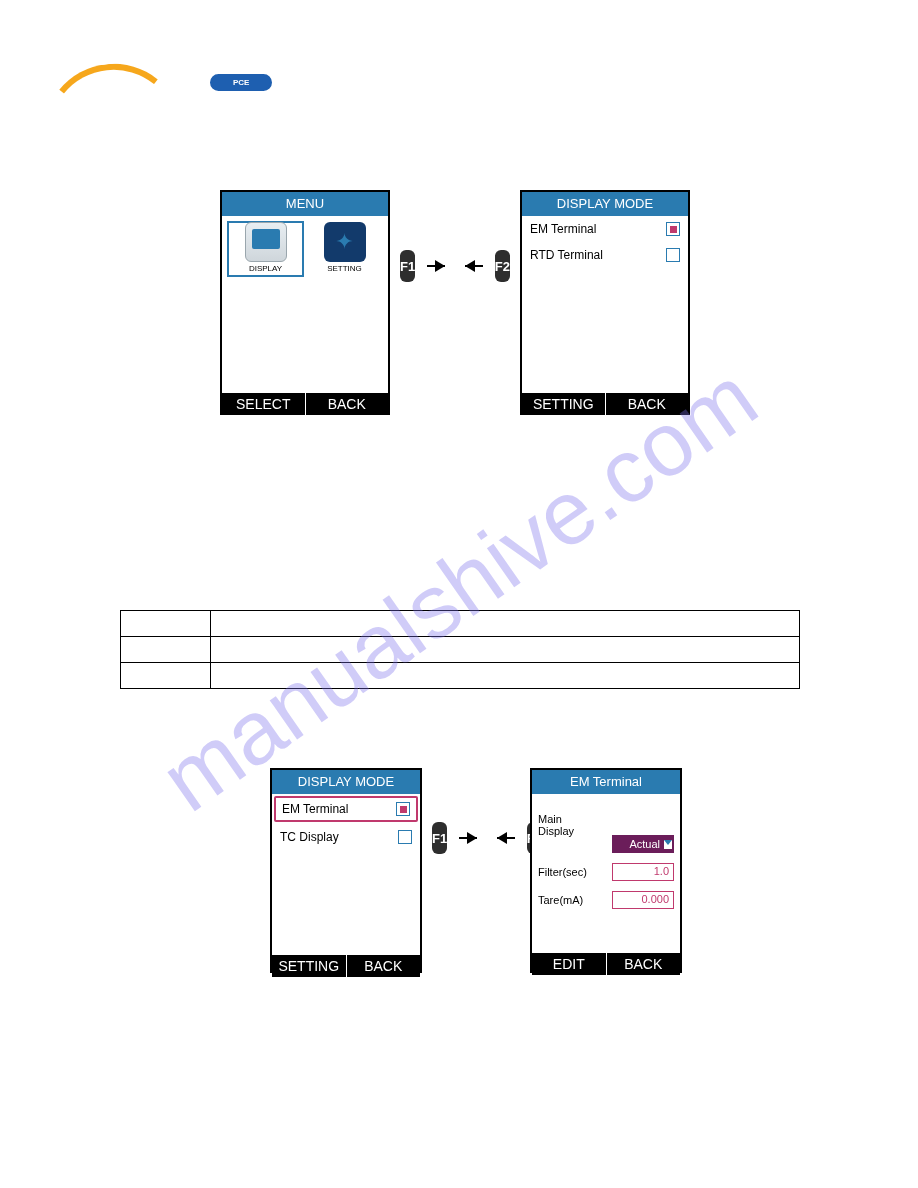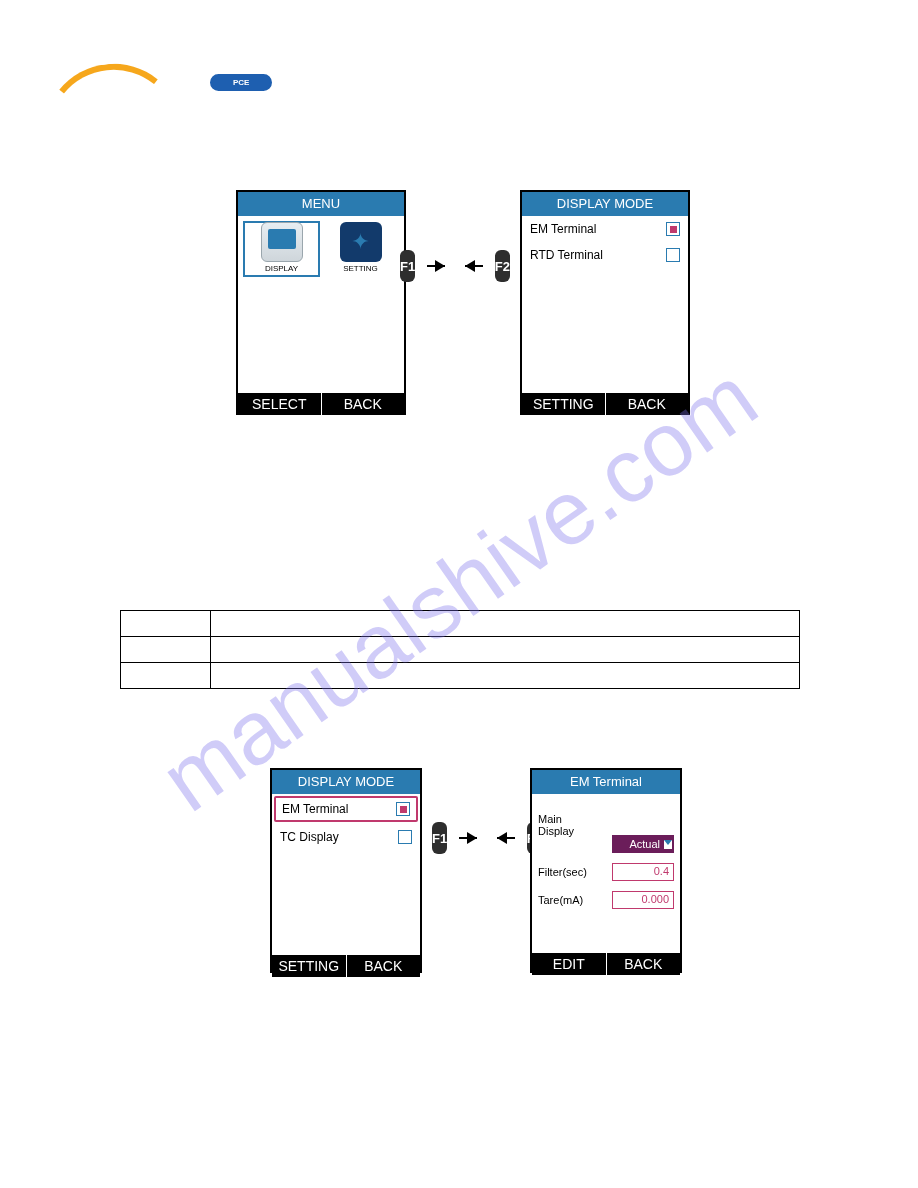--- a/index.html
+++ b/index.html
@@ -108,21 +108,21 @@
   }
   .dev-footer > div {
     flex: 1;
     text-align: center;
     line-height: 22px;
     border-right: 1px solid #fff;
   }
   .dev-footer > div:last-child { border-right: none; }
 
   
-  .dev-menu     { left: 236px; top: 190px; }
+  .dev-menu     { left: 220px; top: 190px; }
   .dev-dispmode1{ left: 520px; top: 190px; }
   
   .dev-dispmode2{ left: 270px; top: 768px; width: 152px; height: 205px;}
   .dev-emterm   { left: 530px; top: 768px; width: 152px; height: 205px;}
   .dev-dispmode2 .dev-body, .dev-emterm .dev-body { height: 159px; }
 
   
   .menu-grid {
     display: grid;
     grid-template-columns: 1fr 1fr;
@@ -324,21 +324,21 @@
   <div class="dev-body">
     <div class="field-row">
       <span style="white-space:pre-line;line-height:1.05;">Main
 Display</span>
       <span class="field-sel">
         <span>Actual</span>
       </span>
     </div>
     <div class="field-row">
       <span>Filter(sec)</span>
-      <span class="field-val">0.4</span>
+      <span class="field-val">1.0</span>
     </div>
     <div class="field-row">
       <span>Tare(mA)</span>
       <span class="field-val">0.000</span>
     </div>
   </div>
   <div class="dev-footer">
     <div>EDIT</div>
     <div>BACK</div>
   </div>

